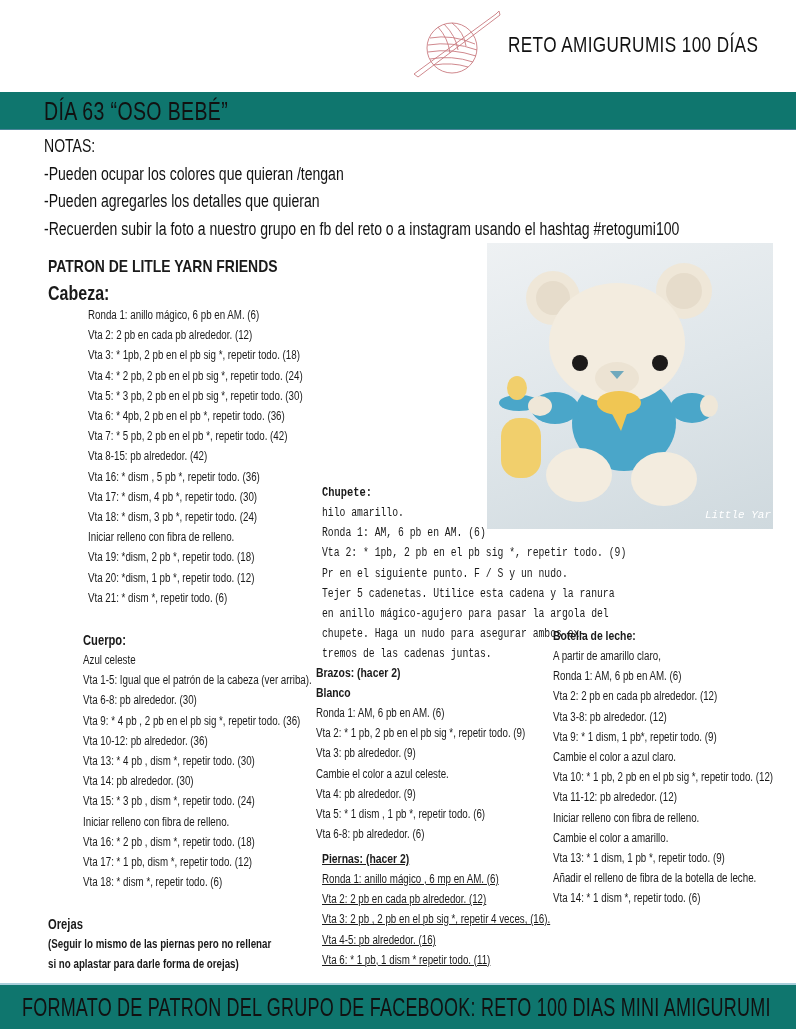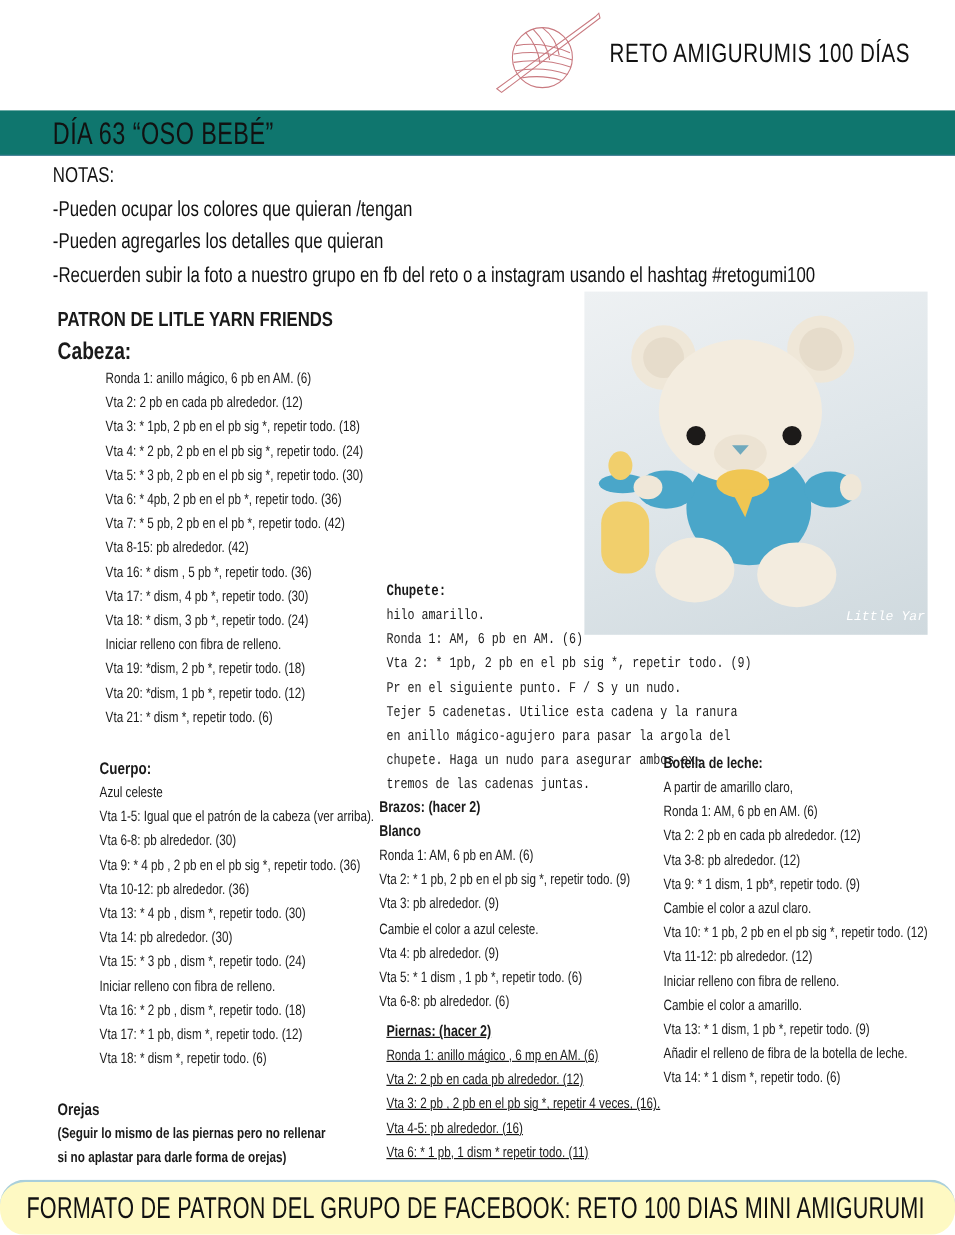--- a/index.html
+++ b/index.html
@@ -21,21 +21,21 @@
   .cabeza-title { position: absolute; left: 48px; top: 282px; font-size: 20px; transform: scaleX(0.8); }
 
   .col { position: absolute; }
   .col .row { font-size: 12.5px; line-height: 20.2px; white-space: nowrap; transform: scaleX(0.78); transform-origin: left center; color: #1a1a1a; }
   .col .row.bold { font-weight: bold; }
   .col .sub { font-size: 14px; font-weight: bold; line-height: 20px; white-space: nowrap; transform: scaleX(0.8); transform-origin: left center; }
 
   .photo { position: absolute; left: 487px; top: 243px; width: 286px; height: 286px; background: linear-gradient(160deg, #eef1f3 0%, #dfe6ea 50%, #cfd9de 100%); overflow: hidden; }
   .photo .watermark { position: absolute; right: 2px; bottom: 8px; font-family: Liberation Mono, monospace; font-style: italic; font-size: 11px; color: #ffffff; }
 
-  .footer { position: absolute; left: 0; top: 983px; width: 796px; height: 46px; background: #fef9c3; border-top: 2px solid #a9cfdb; border-radius: 21px; }
+  .footer { position: absolute; left: 0; top: 983px; width: 796px; height: 46px; background: #0f766e; border-top: 2px solid #a9cfdb; }
   .footer .text { position: absolute; left: 22px; top: 8px; font-size: 25px; color: #111; white-space: nowrap; transform: scaleX(0.72); transform-origin: left center; letter-spacing: 0.3px; }
 </style>
 </head>
 <body>
 
 <div class="header">
   <svg class="logo" viewBox="0 0 100 70">
     <g fill="none" stroke="#c97a80" stroke-width="0.9">
       <circle cx="44" cy="40" r="25"></circle>
       <path d="M22 30 Q44 26 67 36"></path>

